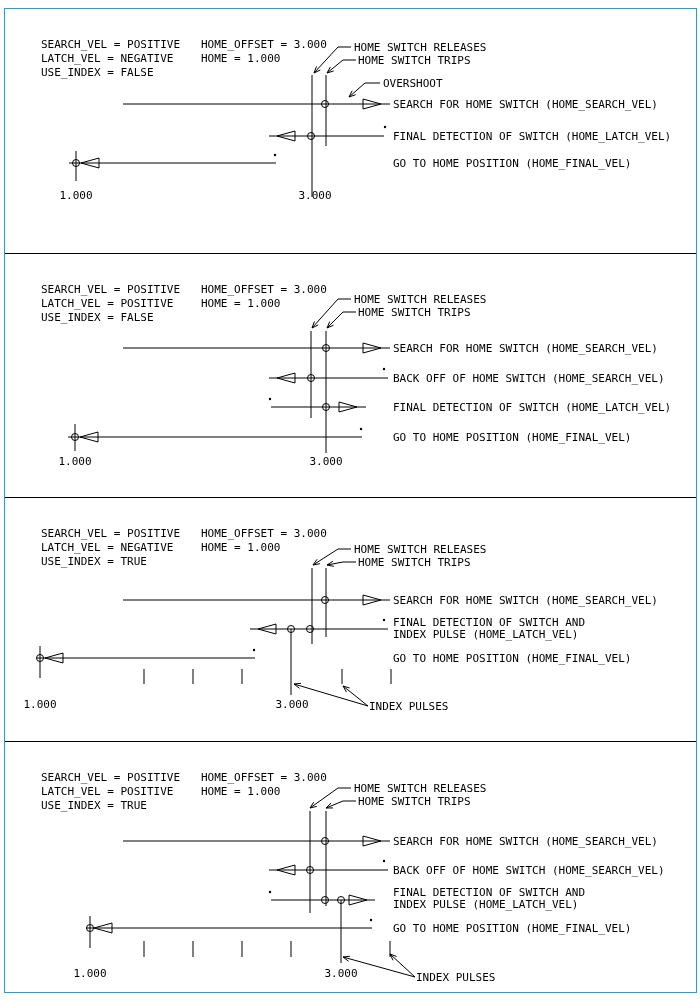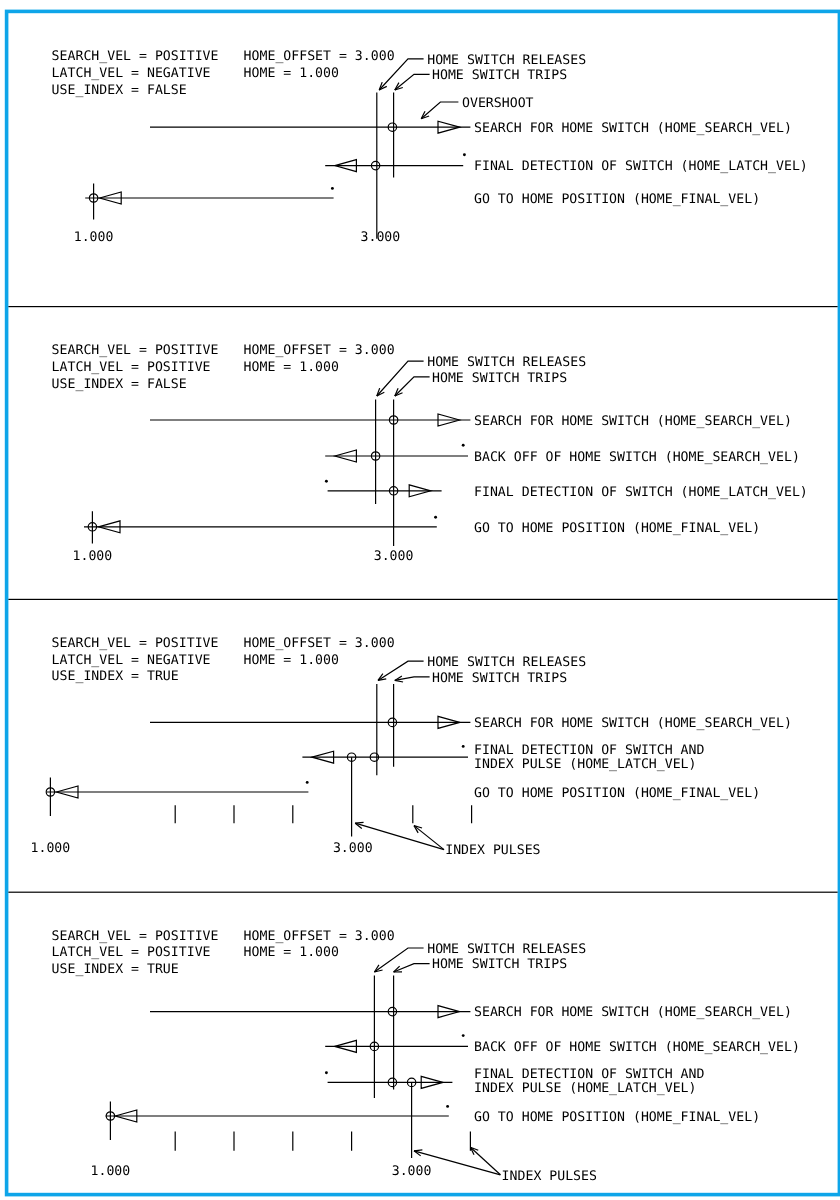--- a/index.html
+++ b/index.html
@@ -1,19 +1,19 @@
 <!DOCTYPE html>
 <html><head>
 <meta charset="utf-8">
 <style>
   html,body{margin:0;padding:0;background:#fff;}
   #page{position:relative;width:700px;height:1000px;background:#ffffff;
         font-family:"DejaVu Sans Mono","Liberation Mono",monospace;}
   .frame{position:absolute;left:4px;top:8px;width:691px;height:983px;
-         border:3px solid #0ea5e9;}
+         border:1px solid #0ea5e9;}
   .panel{position:relative;border-bottom:1px solid #000;overflow:hidden;}
   .panel:last-child{border-bottom:none;}
   .panel svg{display:block;}
   .ln{stroke:#000;stroke-width:1;fill:none;}
   svg text{font-family:"DejaVu Sans Mono","Liberation Mono",monospace;
            font-size:11px;fill:#000;letter-spacing:0px;}
 </style>
 </head>
 <body>
 

